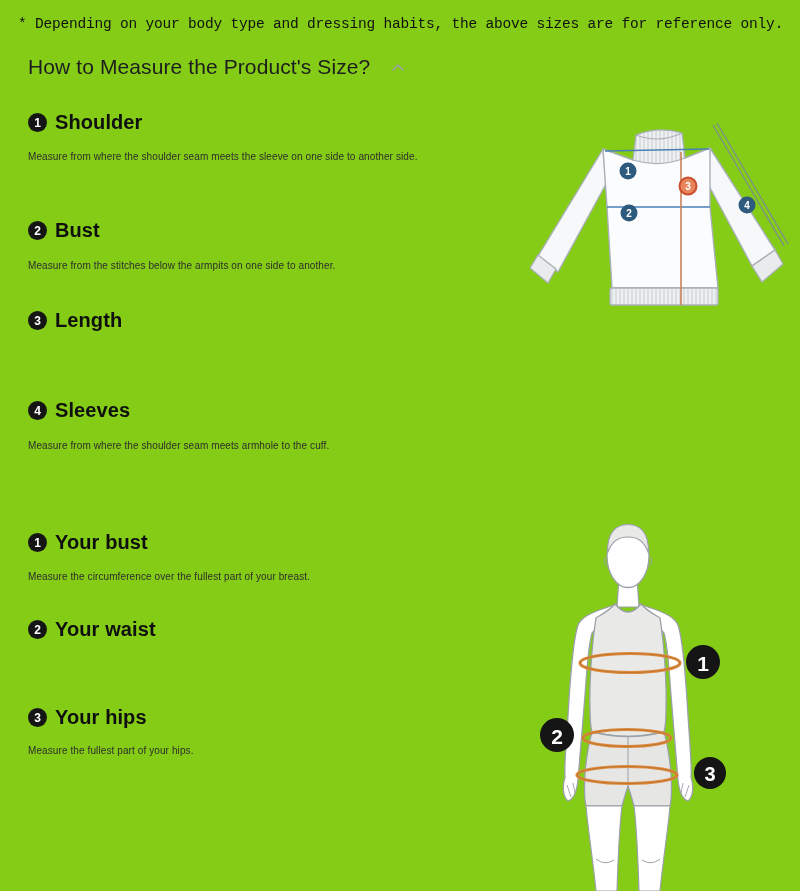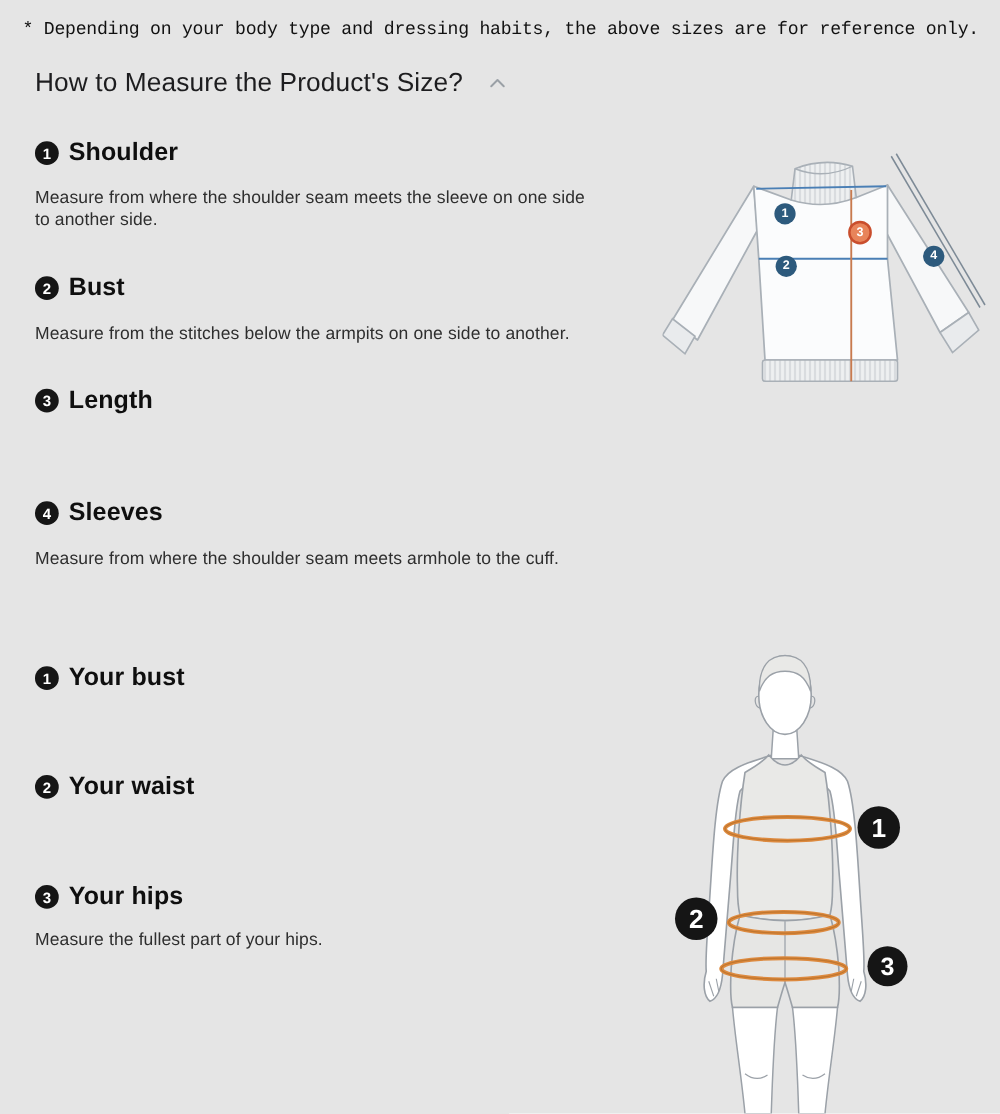--- a/index.html
+++ b/index.html
@@ -1,17 +1,17 @@
 <!DOCTYPE html>
 <html><head>
 <meta charset="utf-8">
 <style>
   html,body{margin:0;padding:0;background:#fff;}
   .page{
-    position:relative;width:800px;height:891px;background:#e5e5e5;overflow:hidden;
+    position:relative;width:800px;height:891px;background:#84cc16;overflow:hidden;
     font-family:"Liberation Sans", sans-serif;color:#1c1c1c;
   }
   .disclaimer{
     position:absolute;left:18px;top:16px;width:780px;
     font-family:"Liberation Mono", monospace;font-size:14.5px;color:#111;
     white-space:nowrap;letter-spacing:-0.2px;
   }
   .section-head{
     position:absolute;left:28px;display:flex;align-items:flex-start;gap:21px;
     cursor:pointer;
@@ -24,21 +24,21 @@
     position:absolute;left:28px;display:flex;align-items:center;gap:8px;
   }
   .badge{
     width:19px;height:19px;border-radius:50%;background:#151515;color:#fff;
     display:flex;align-items:center;justify-content:center;
     font-size:12px;font-weight:bold;flex:0 0 19px;
   }
   .m-label{font-size:20px;font-weight:bold;color:#0f0f0f;letter-spacing:0.1px;}
   .m-desc{
     position:absolute;left:28px;margin:0;width:500px;
-    font-size:14px;line-height:18px;color:#2e2e2e;letter-spacing:0.1px;
+    font-size:10px;line-height:18px;color:#2e2e2e;letter-spacing:0.1px;
   }
   .m-desc.narrow{width:440px;}
   .illus{position:absolute;}
   svg text.marker-num{
     font-family:"Liberation Sans", sans-serif;font-weight:bold;fill:#ffffff;
   }
 </style>
 </head>
 <body>
 
@@ -76,20 +76,21 @@
     <span class="badge">4</span>
     <span class="m-label">Sleeves</span>
   </div>
   <p class="m-desc" style="top:437px;">Measure from where the shoulder seam meets armhole to the cuff.</p>
 
 
   <div class="m-item" style="top:531px;">
     <span class="badge">1</span>
     <span class="m-label">Your bust</span>
   </div>
+  <p class="m-desc" style="top:568px;">Measure the circumference over the fullest part of your breast.</p>
 
   <div class="m-item" style="top:618px;">
     <span class="badge">2</span>
     <span class="m-label">Your waist</span>
   </div>
 
   <div class="m-item" style="top:706px;">
     <span class="badge">3</span>
     <span class="m-label">Your hips</span>
   </div>

